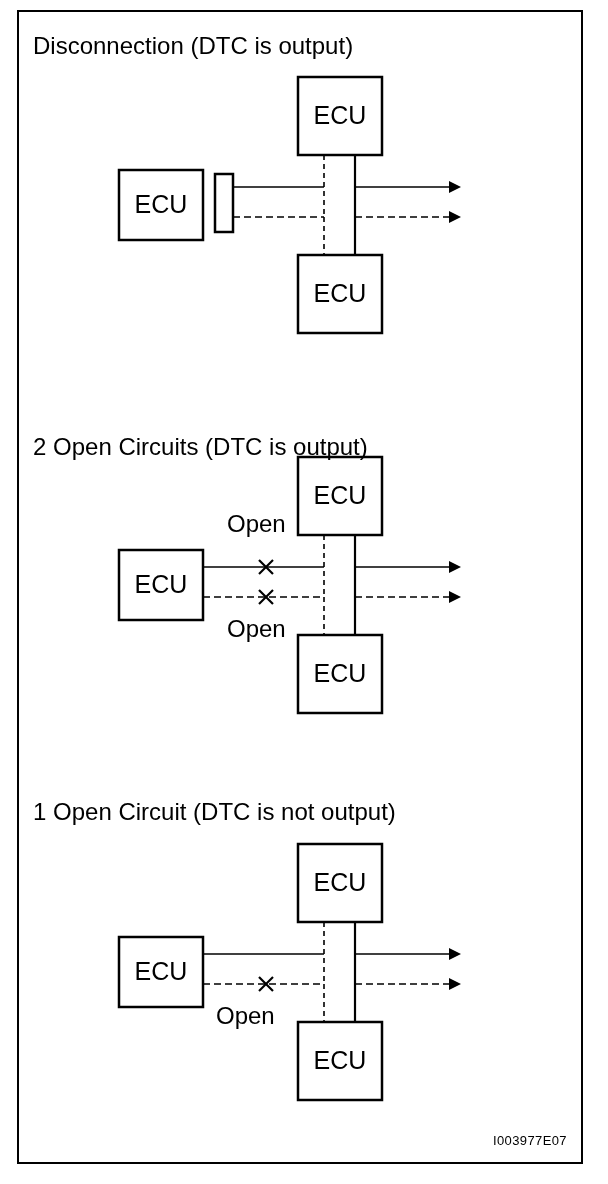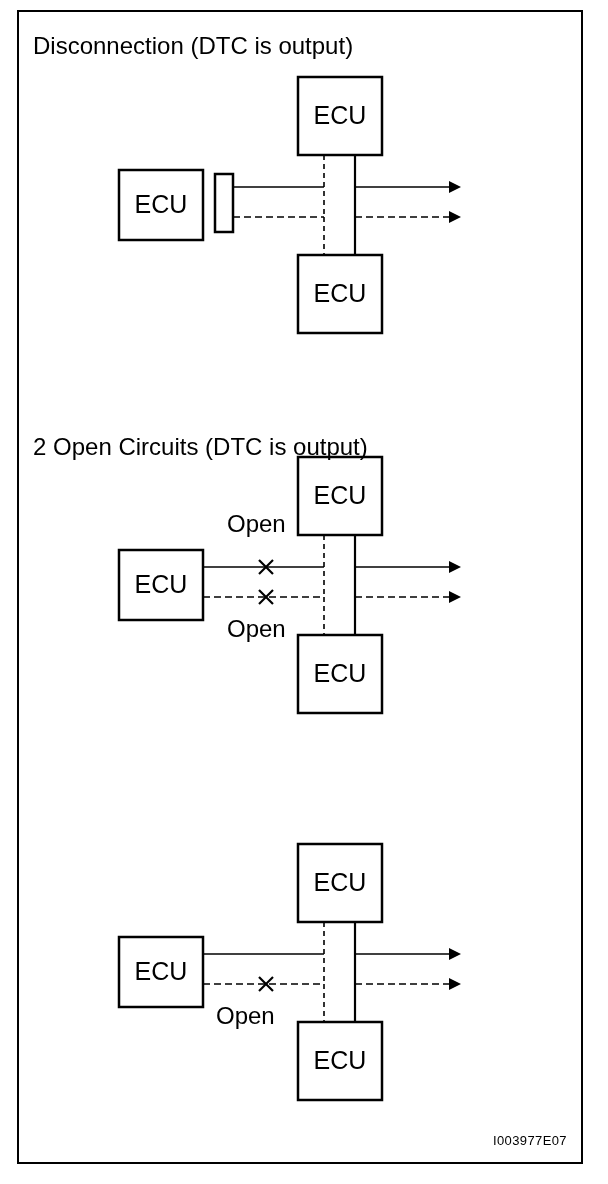--- a/index.html
+++ b/index.html
@@ -111,16 +111,17 @@
         <line x1="240" y1="965" x2="254" y2="979" stroke="#000000" stroke-width="2.2"></line>
         <line x1="254" y1="965" x2="240" y2="979" stroke="#000000" stroke-width="2.2"></line>
       </g>
 
       <text class="open-label" x="197" y="1012">Open</text>
     </g>
   </svg>
 
   <div class="section-title" style="left:14px;top:400px;margin-top:23px;">2 Open Circuits (DTC is output)</div>
 
+  <div class="section-title" style="left:14px;top:788px;">1 Open Circuit (DTC is not output)</div>
 
   <div class="ref-code" style="right:14px;bottom:14px;">I003977E07</div>
 
 </div>
 
 </body></html>

